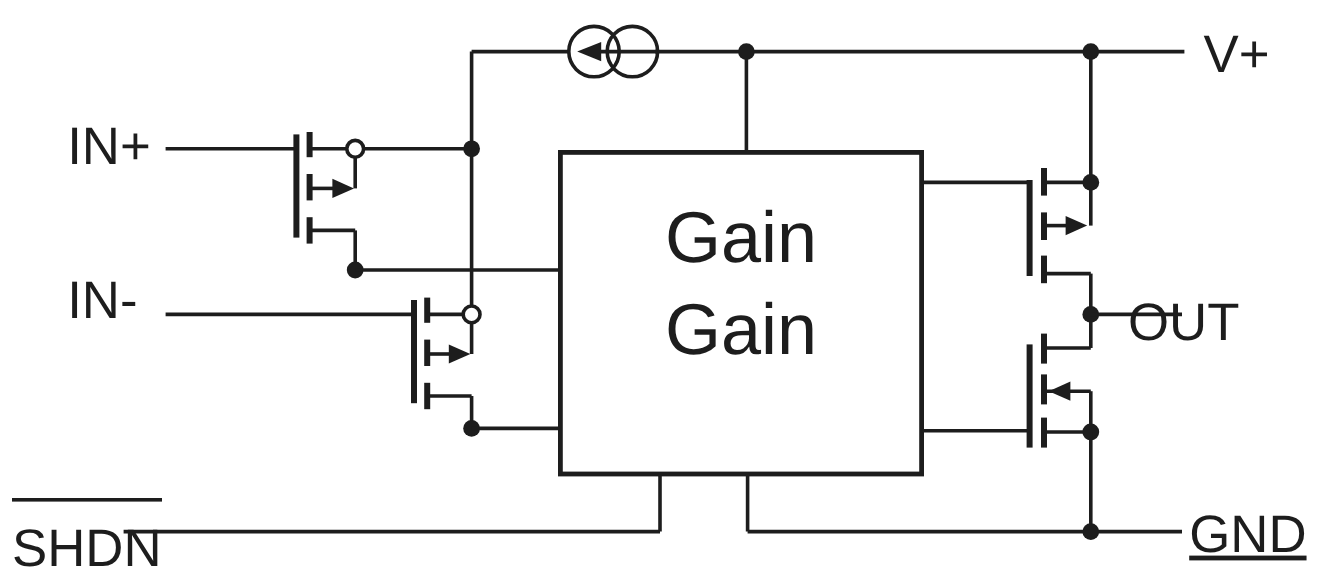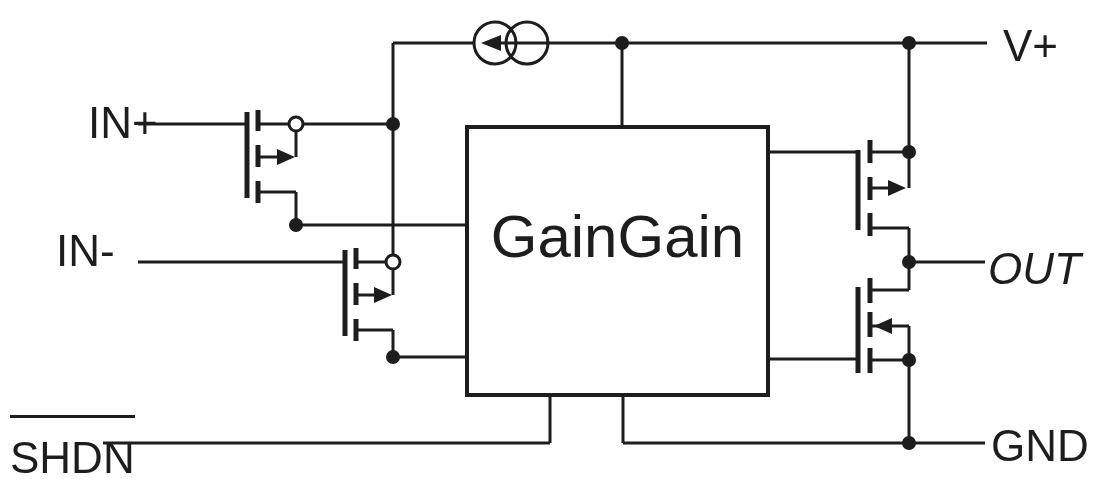--- a/index.html
+++ b/index.html
@@ -20,21 +20,21 @@
     letter-spacing:0px;
   }
   .overline{
     display:inline-block;
     border-top:3px solid #1d1d1d;
     padding-top:18px;
   }
   .gain-label{
     position:absolute;
     left:467px;top:127px;width:301px;height:268px;
-    display:flex;align-items:center;justify-content:center;
+    display:flex;flex-direction:column;align-items:center;justify-content:center;
     padding-bottom:50px;box-sizing:border-box;
     font-size:60px;line-height:77px;color:#1d1d1d;
     text-align:center;
   }
   .wire{stroke:#1d1d1d;stroke-width:3;fill:none;}
   .bar{stroke:#1d1d1d;stroke-width:5;fill:none;}
   .boxline{stroke:#1d1d1d;stroke-width:4;fill:#ffffff;}
   .dot{fill:#1d1d1d;stroke:none;}
   .ring{fill:#ffffff;stroke:#1d1d1d;stroke-width:3;}
   .head{fill:#1d1d1d;stroke:none;}
@@ -148,30 +148,30 @@
     </g>
 
     <g>
       <line class="wire" x1="623" y1="395" x2="623" y2="443"></line>
       <line class="wire" x1="623" y1="443" x2="985" y2="443"></line>
       <circle class="dot" cx="909" cy="443" r="7"></circle>
     </g>
 
   </svg>
 
-  <div class="port-label" style="left:56px;top:101px;margin-left:32px;">IN+</div>
+  <div class="port-label" style="left:56px;top:101px;">IN+</div>
 
   <div class="port-label" style="left:56px;top:229px;">IN-</div>
 
   <div class="port-label" style="left:10px;top:415px;"><span class="overline">SHDN</span></div>
 
   <div class="port-label" style="left:1003px;top:24px;">V+</div>
 
-  <div class="port-label" style="left:988px;top:247px;font-style:italic;">OUT</div>
+  <div class="port-label" style="left:940px;top:247px;">OUT</div>
 
-  <div class="port-label" style="left:991px;top:424px;">GND</div>
+  <div class="port-label" style="left:991px;top:424px;text-decoration:underline;">GND</div>
 
   <div class="gain-label">
     <span>Gain</span>
     <span>Gain</span>
   </div>
 
 </div>
 
 </body></html>

